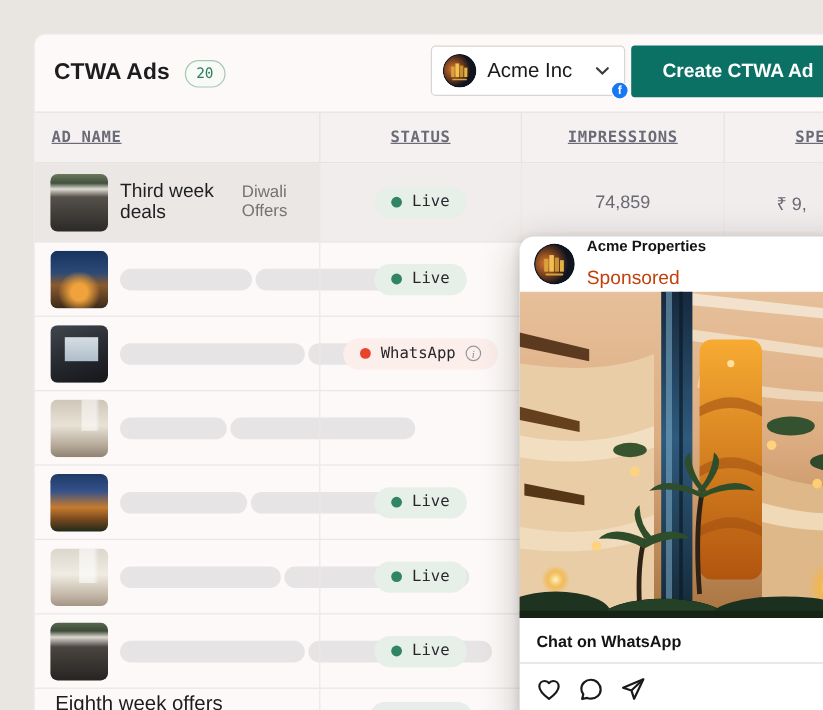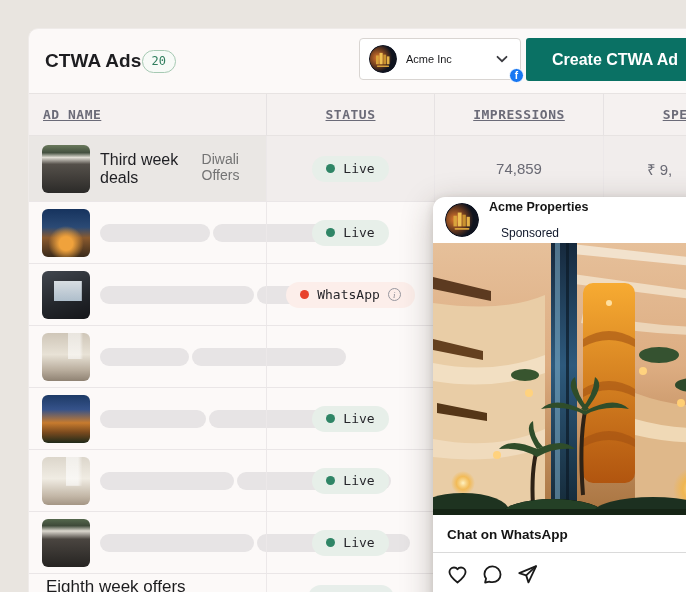--- a/index.html
+++ b/index.html
@@ -13,21 +13,21 @@
 
   
   .card {
     position:absolute; left:28px; top:28px;
     width:742px; height:620px;
     background:#fcf9f8;
     border:1px solid #efebe9;
     border-top-left-radius:10px;
   }
   .card-header { position:relative; height:64px; }
-  .title-row { position:absolute; left:16px; top:0; height:64px; display:flex; align-items:center; }
+  .title-row { position:absolute; left:16px; top:0; height:64px; display:flex; align-items:center; gap:12px; }
   .page-title { font-size:19px; font-weight:700; letter-spacing:.1px; color:#1d1d20; }
   .count-badge {
     min-width:32px; height:23px; padding:0 9px;
     border:1.5px solid #a6c9b3; border-radius:12px;
     color:#2f7d5d; background:#f7faf7;
     font-family:"DejaVu Sans Mono", monospace; font-size:12px;
     display:inline-flex; align-items:center; justify-content:center;
   }
   .account-selector {
     position:absolute; left:330px; top:9px; width:162px; height:42px;
@@ -35,21 +35,21 @@
     display:flex; align-items:center; padding:0 12px 0 9px; gap:9px; cursor:pointer;
   }
   .avatar-wrap { position:relative; width:28px; height:28px; flex:none; }
   .logo-avatar { width:100%; height:100%; border-radius:50%; display:block; }
   .fb-badge {
     position:absolute; right:-4px; bottom:-4px; width:15px; height:15px;
     background:#1877f2; border-radius:50%; border:1.5px solid #fff;
     color:#fff; font-size:10px; font-weight:700;
     display:flex; align-items:center; justify-content:center; line-height:1;
   }
-  .selector-label { font-size:11px; font-weight:500; color:#19191c; }
+  .selector-label { font-size:17px; font-weight:500; color:#19191c; }
   .chevron-down-icon { margin-left:auto; display:flex; }
   .create-btn {
     position:absolute; left:497px; top:9px; width:178px; height:43px;
     background:#0a7164; color:#fff; border:none; border-radius:3px;
     font-family:"Liberation Sans", sans-serif; font-size:16px; font-weight:700;
     display:flex; align-items:center; justify-content:center; cursor:pointer;
   }
 
   
   .table { position:absolute; left:0; top:64px; width:734px; }
@@ -110,21 +110,21 @@
   
   .preview-card {
     position:absolute; left:433px; top:197px; width:290px; height:620px;
     background:#ffffff; border-radius:12px 0 0 0;
     box-shadow:0 8px 32px rgba(50,40,30,.28), 0 2px 8px rgba(50,40,30,.14);
   }
   .preview-header { height:46px; display:flex; align-items:center; gap:10px; padding:0 12px; }
   .preview-avatar { width:34px; height:34px; border-radius:50%; flex:none; }
   .preview-names { display:flex; flex-direction:column; gap:12px; }
   .advertiser-name { font-size:12.5px; font-weight:700; color:#141414; }
-  .sponsored-label { font-size:12px; color:#0f172a;margin-left:12px; }
+  .sponsored-label { font-size:16px; color:#c2410c; }
   .preview-photo { width:290px; height:272px; display:block; }
   .cta-row { padding:12px 14px 10px; font-size:13.5px; font-weight:600; color:#141414; cursor:pointer; }
   .preview-divider { height:1px; background:#dadada; }
   .icon-row { display:flex; align-items:center; gap:12px; padding:10px 13px; }
   .action-icon { display:flex; cursor:pointer; }
 </style>
 </head>
 <body>
 
 <div class="card">

